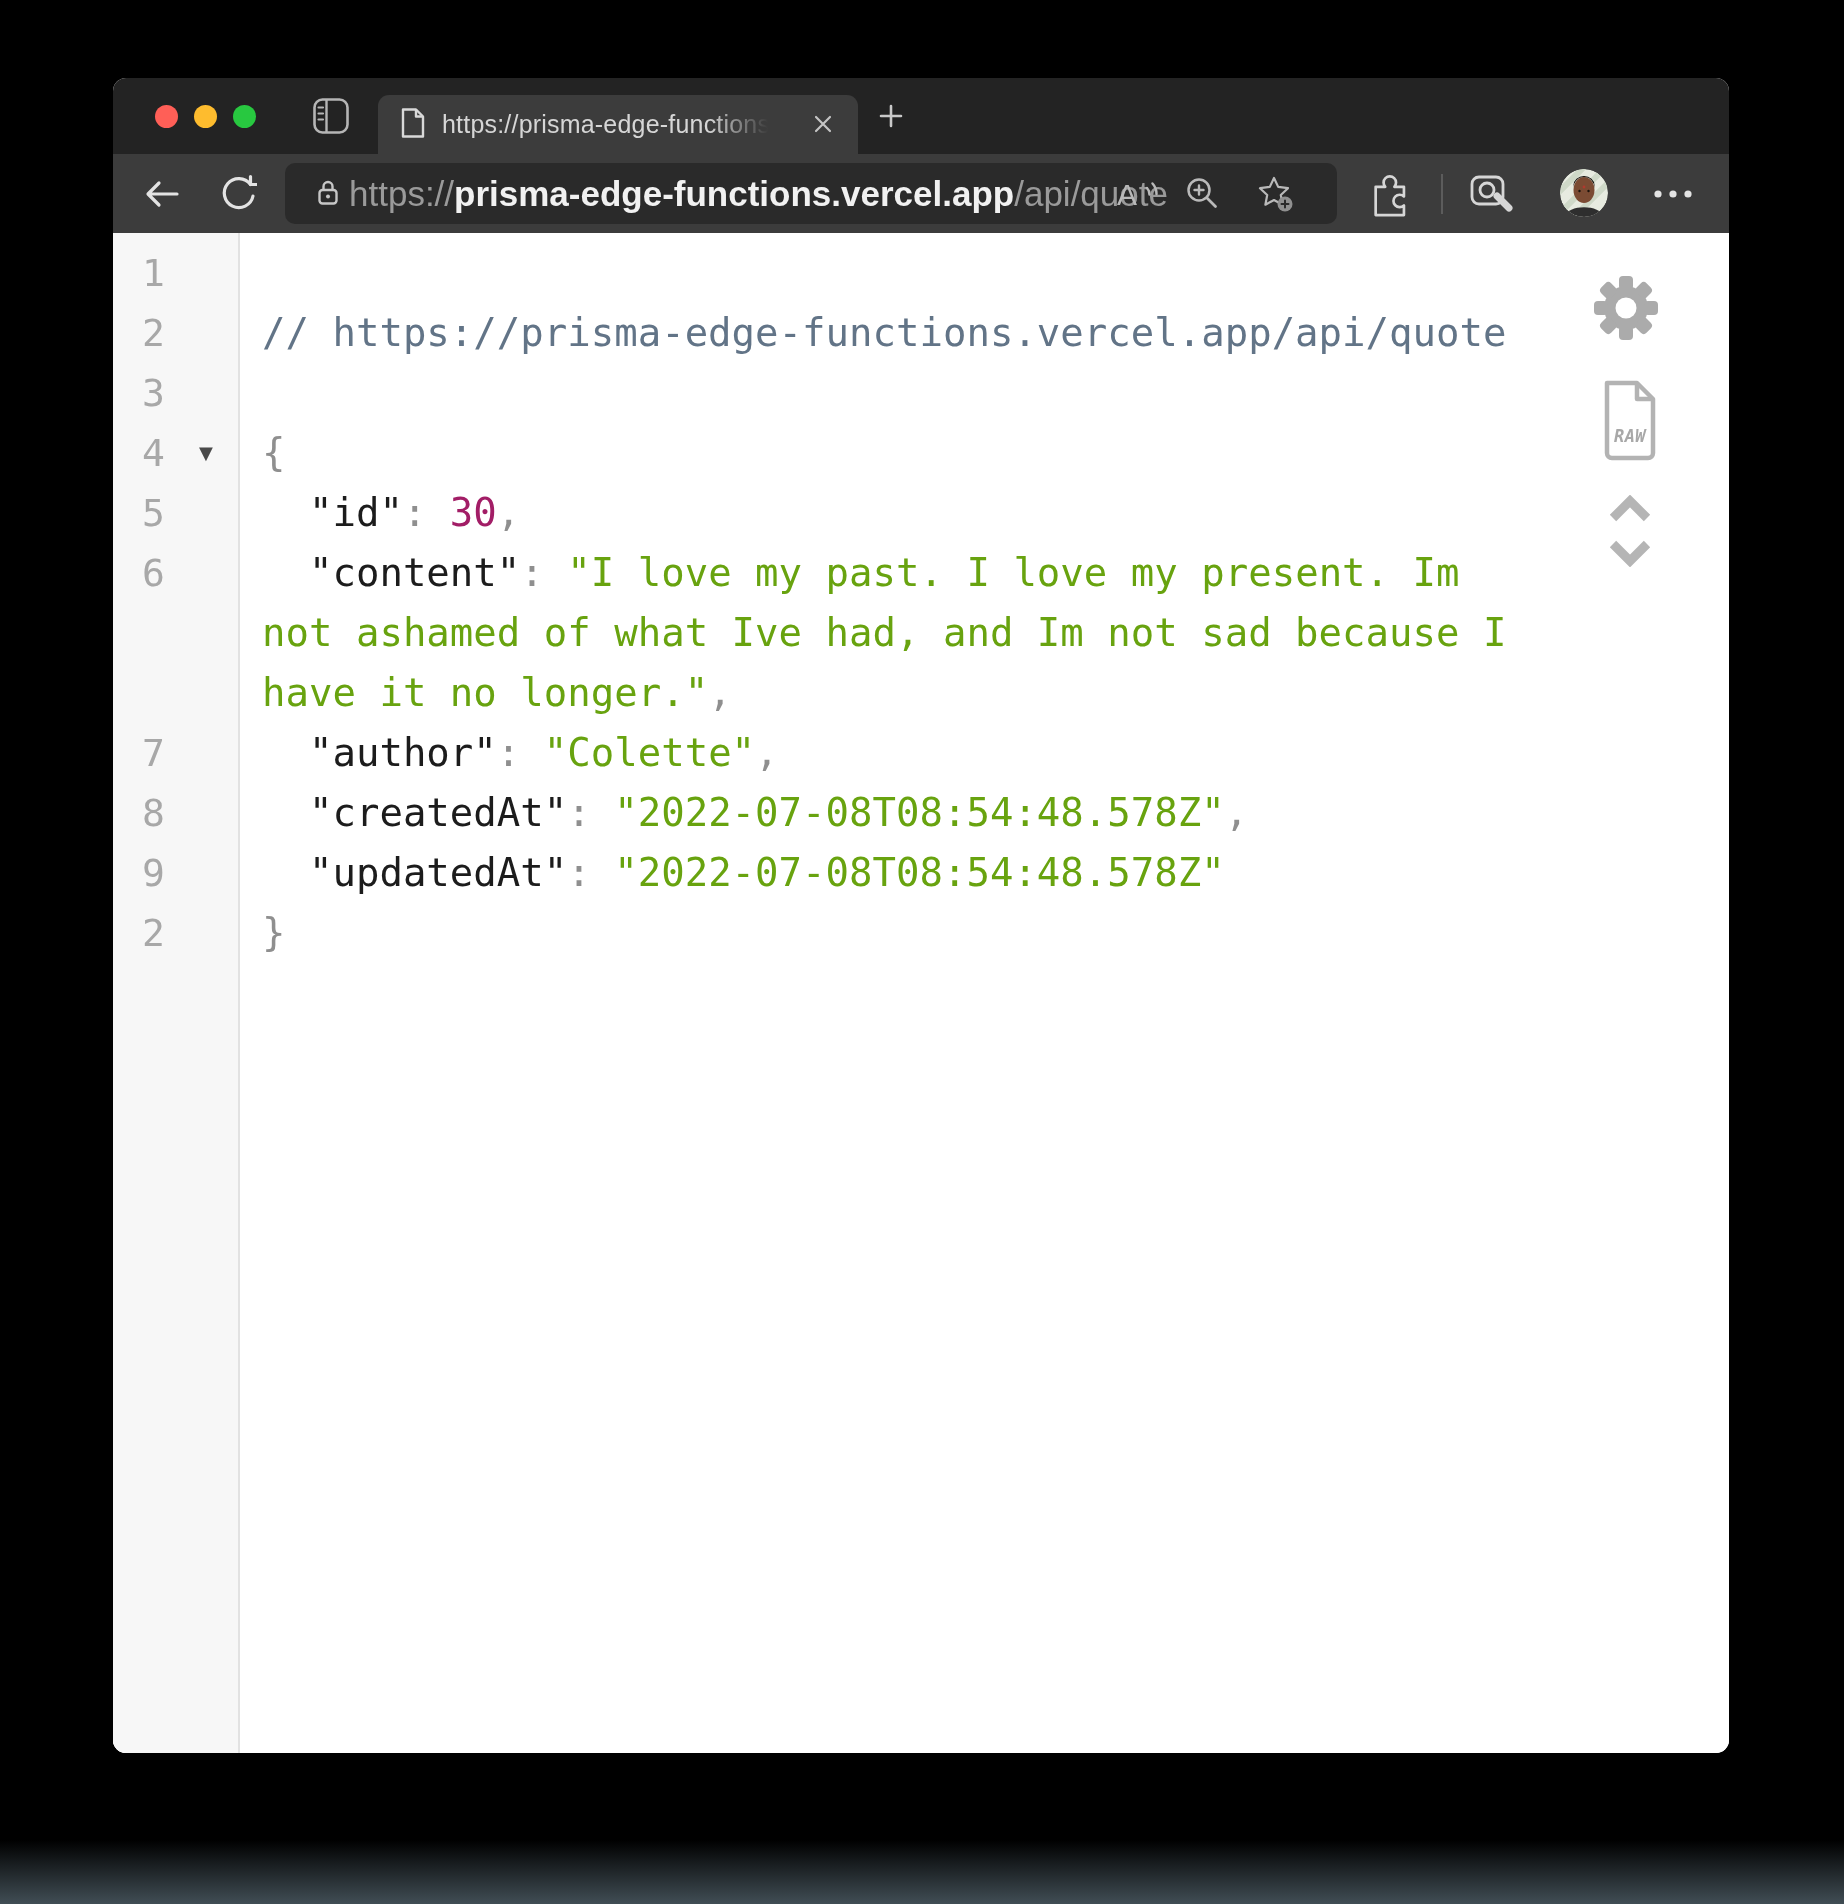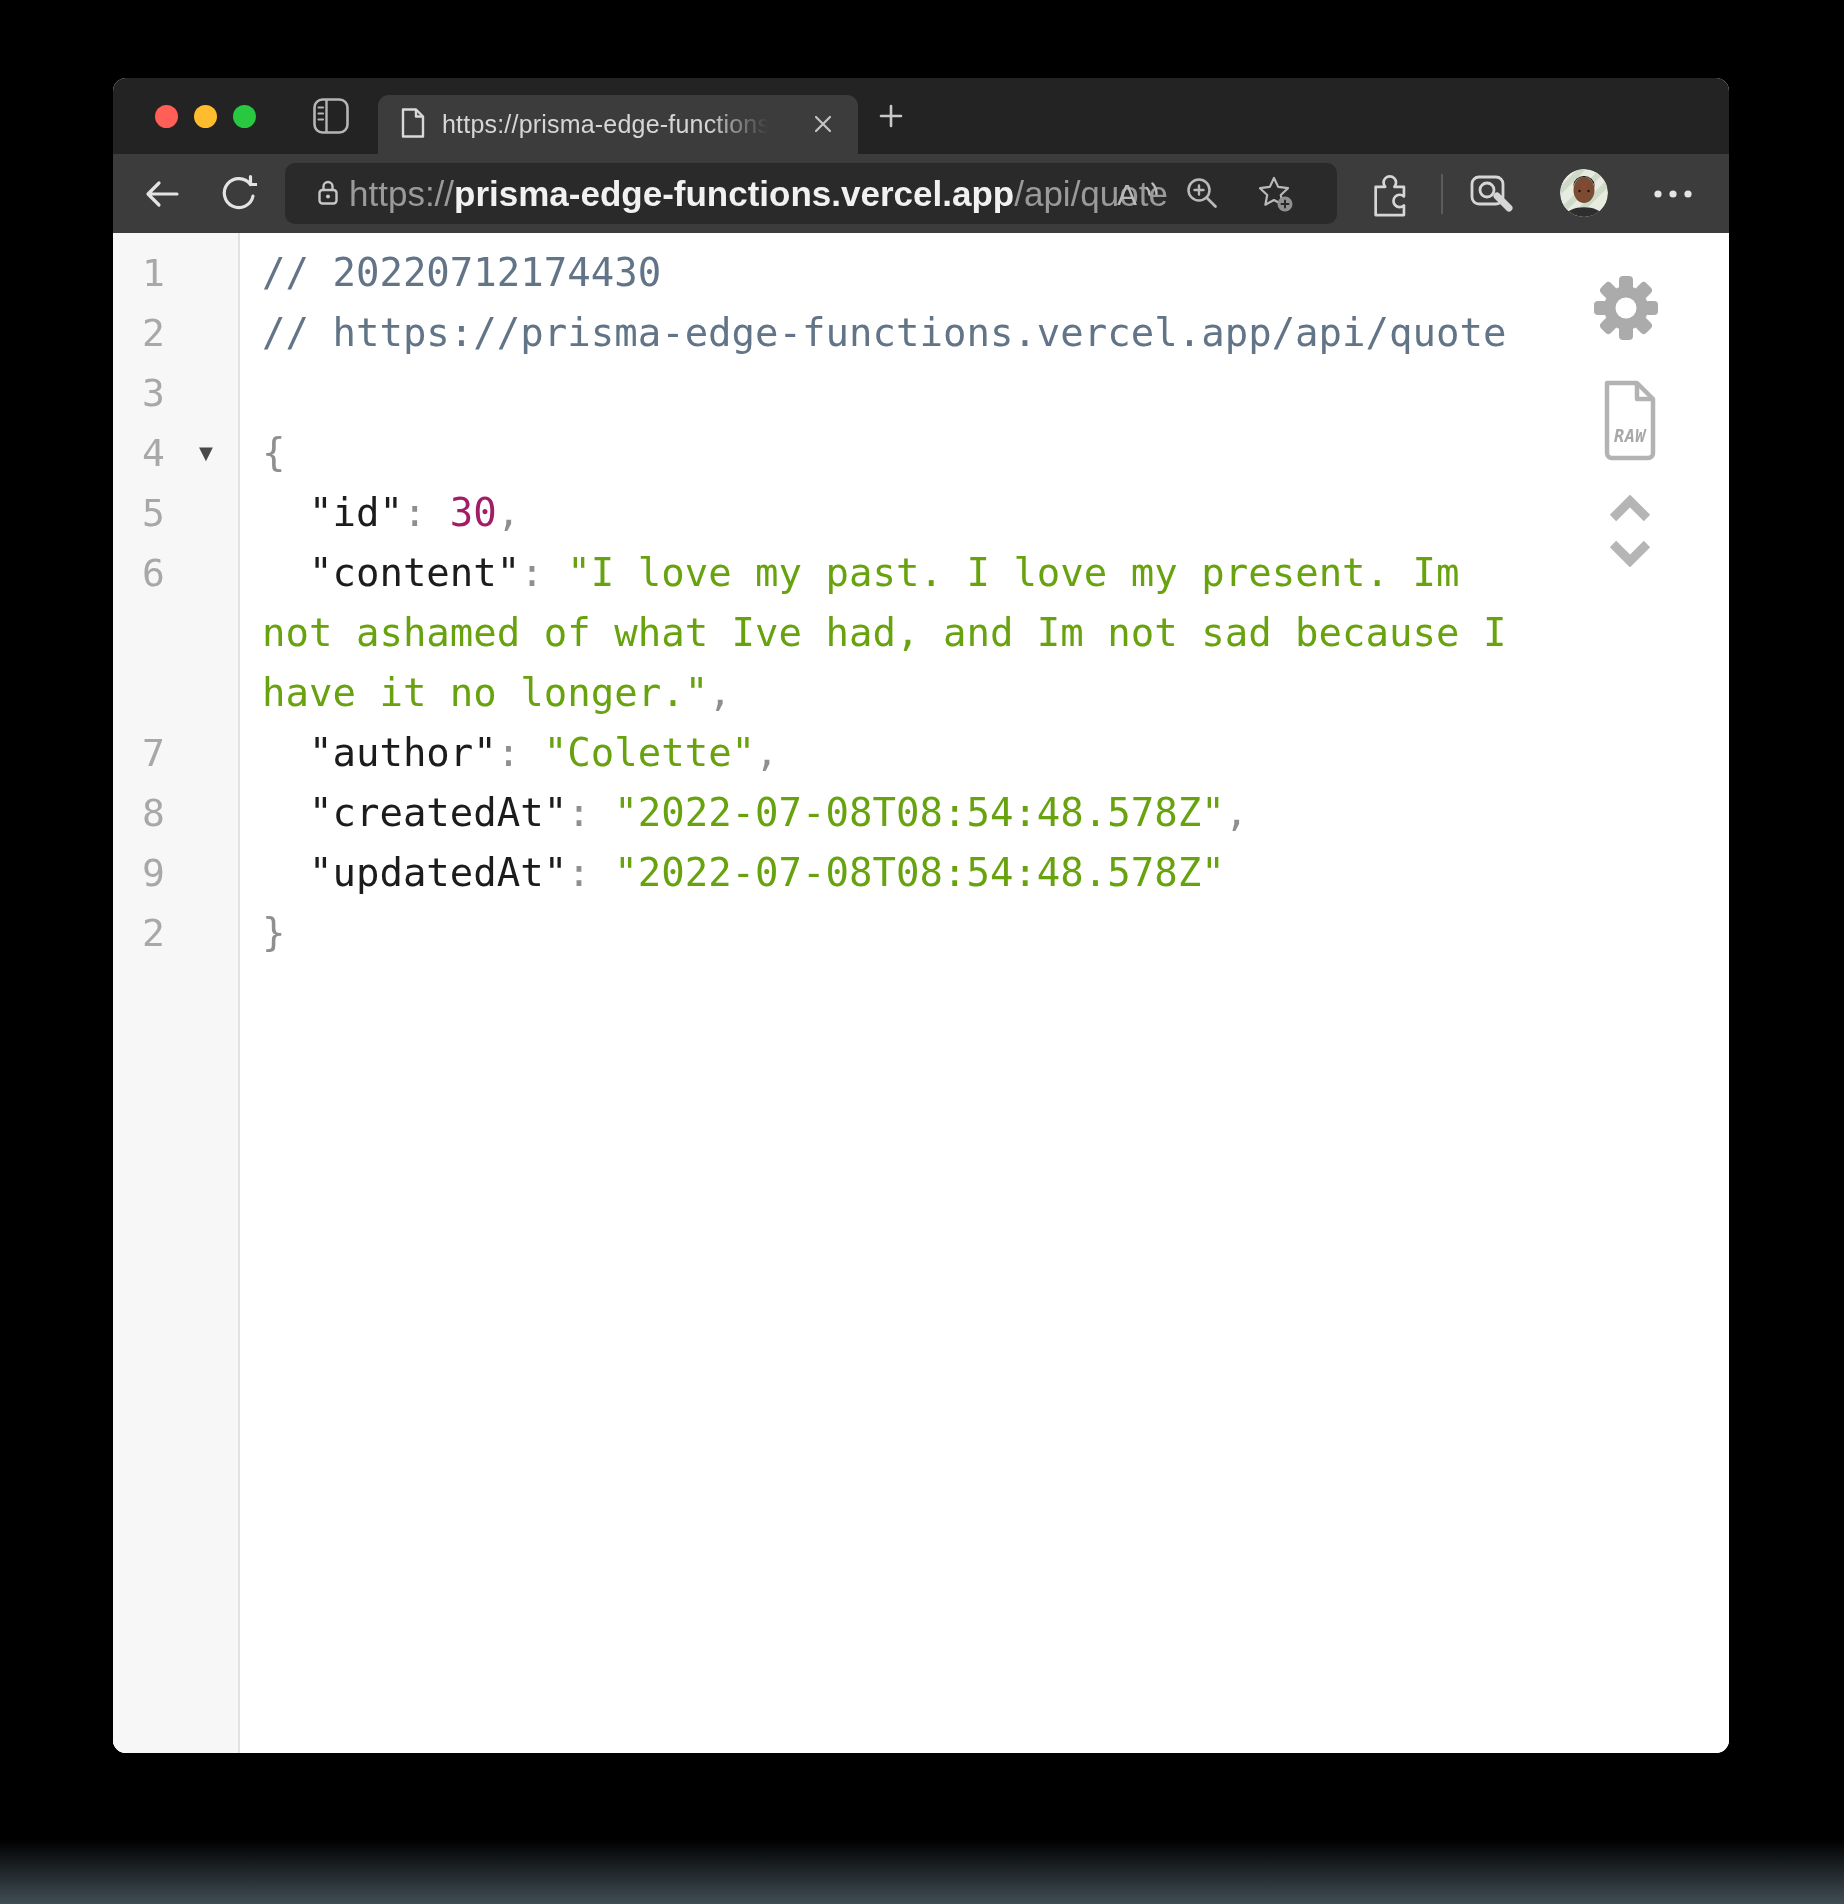--- a/index.html
+++ b/index.html
@@ -195,21 +195,20 @@
           <circle cx="37" cy="6" r="3.6" fill="#e4e4e4"></circle>
         </svg>
       </div>
     </div>
 
     <div class="content">
       <div class="gutter"></div>
       <div class="code-lines">
           <div class="line">
             <span class="ln">1</span>
-            <div class="line-text"><span class="t-comment">// 20220712174430</span></div>
           </div>
           <div class="line">
             <span class="ln">2</span>
             <div class="line-text"><span class="t-comment">// https://prisma-edge-functions.vercel.app/api/quote</span></div>
           </div>
           <div class="line">
             <span class="ln">3</span>
             <div class="line-text">&nbsp;</div>
           </div>
           <div class="line">

